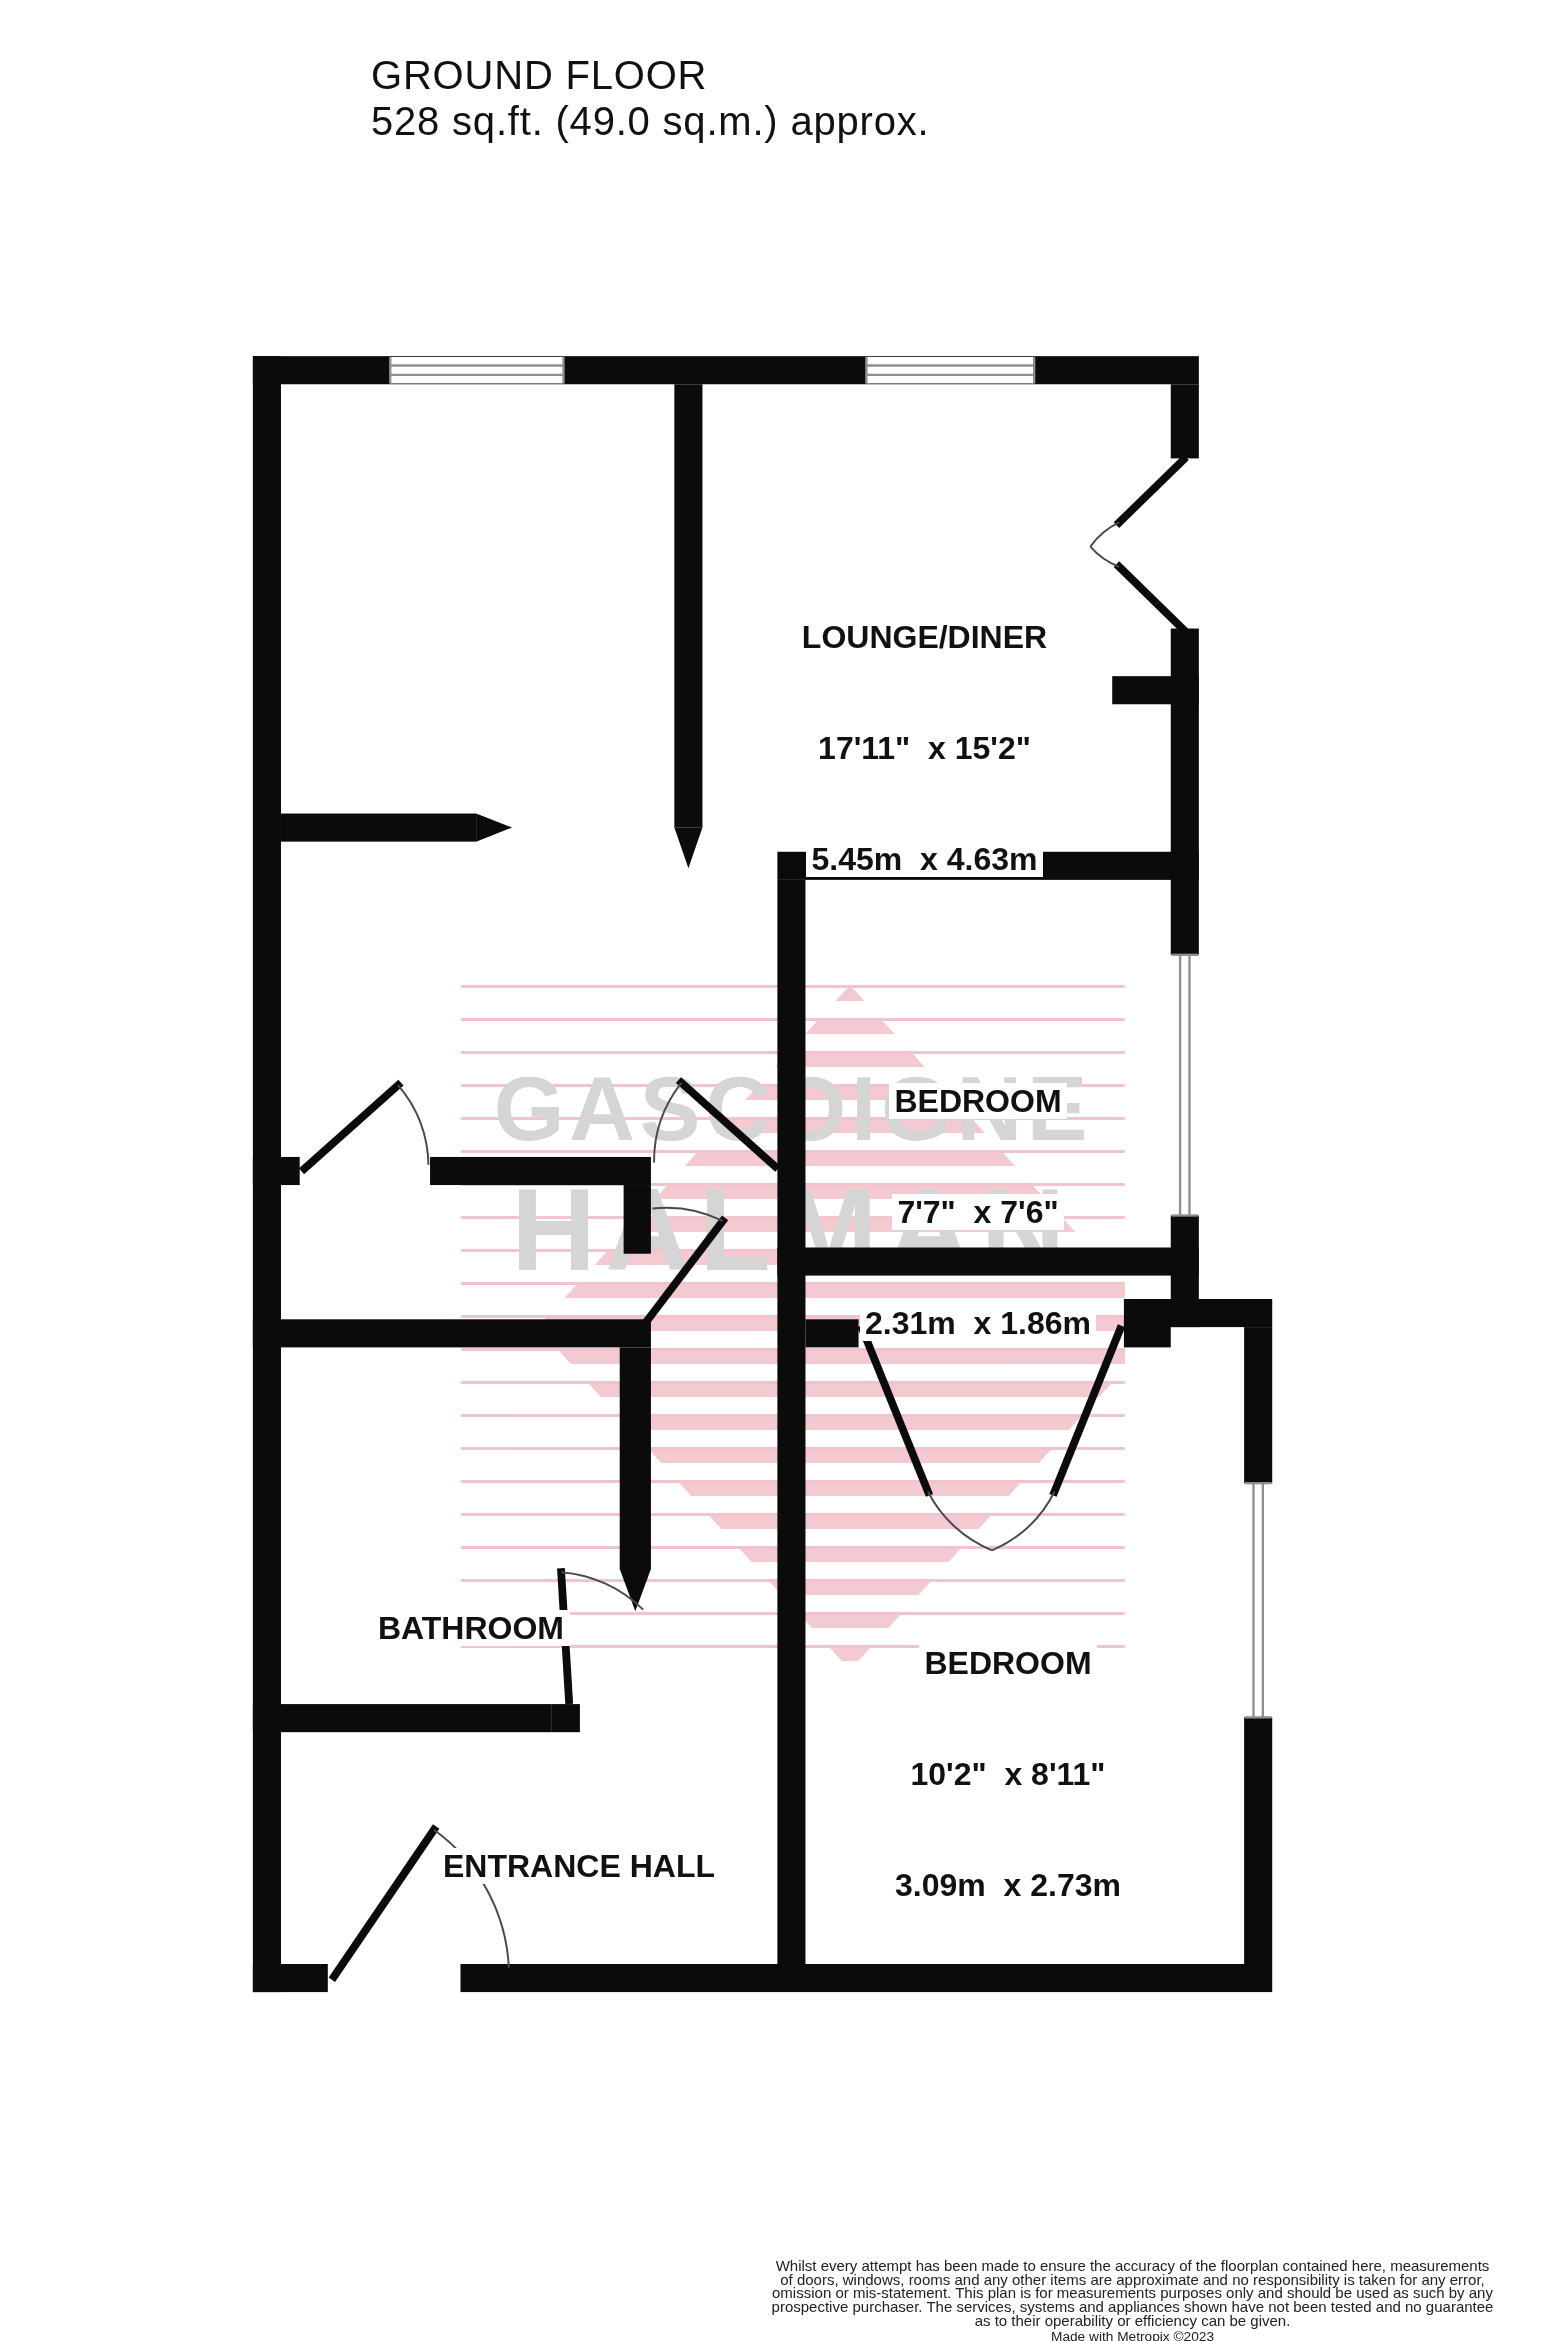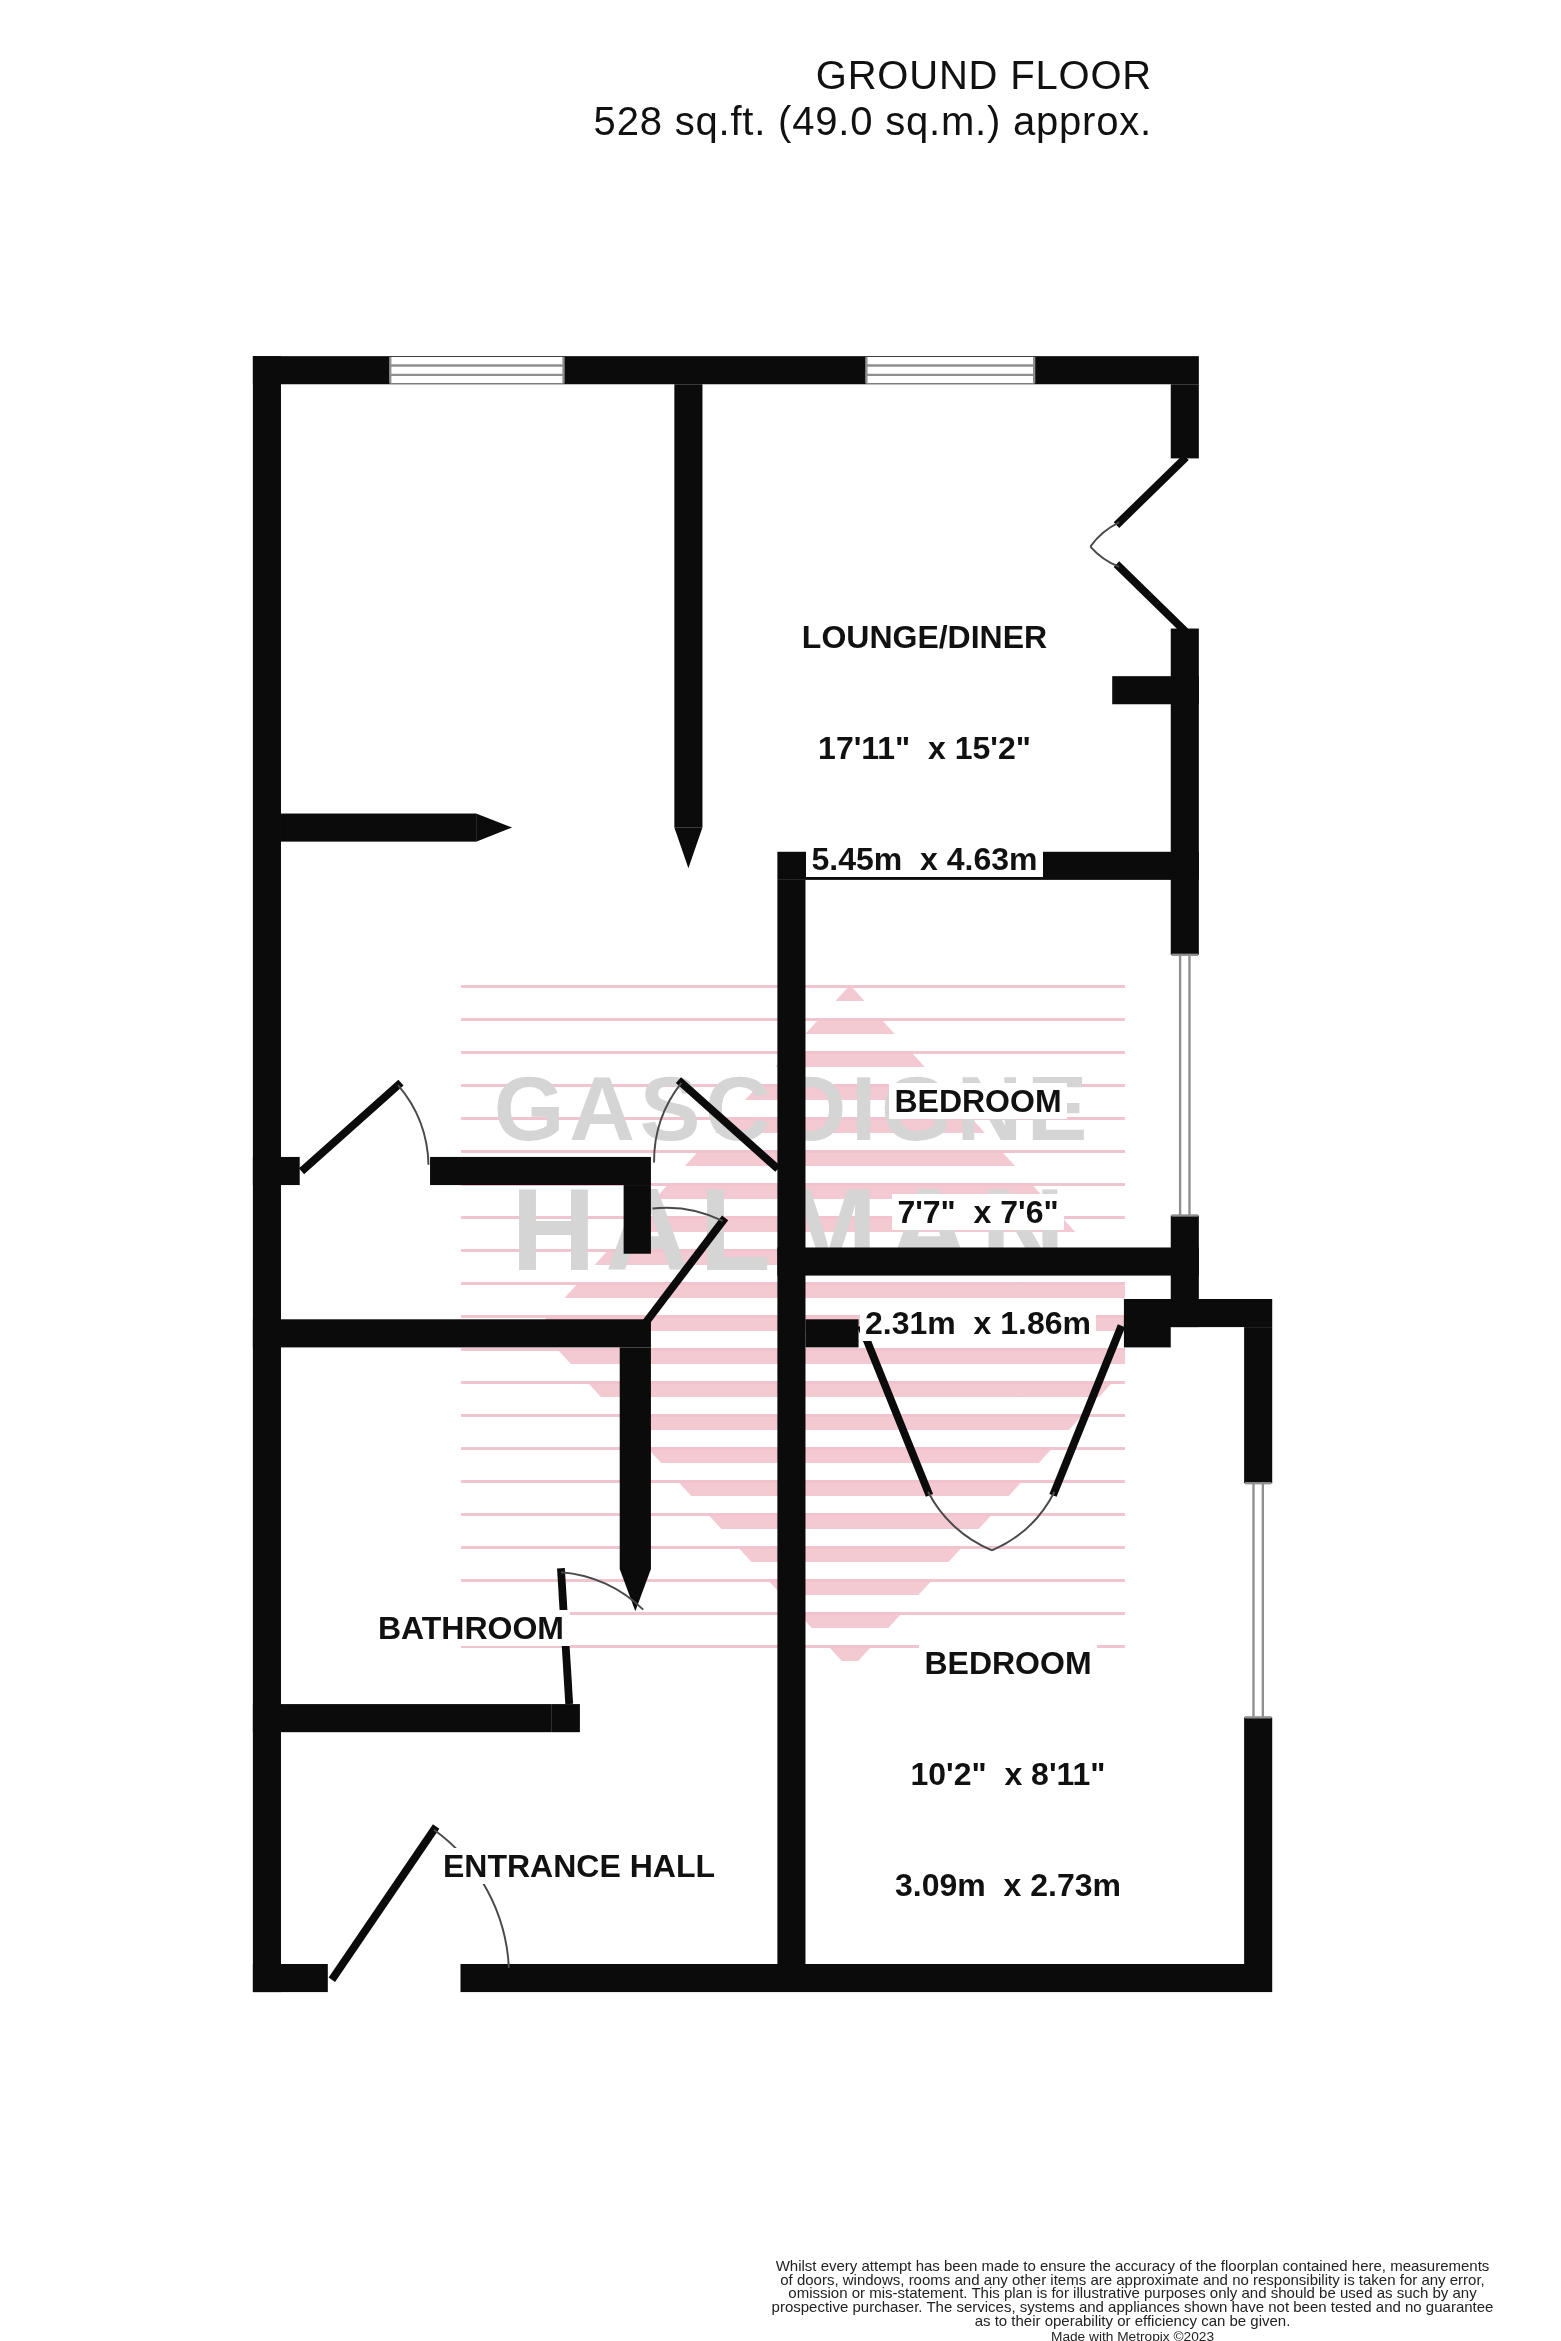--- a/index.html
+++ b/index.html
@@ -15,21 +15,21 @@
   .wm-text{position:absolute;left:0;width:100%;text-align:center;font-weight:bold;
     color:#d5d5d5;z-index:2;line-height:1;}
   #wm-t1{top:78px;font-size:91px;letter-spacing:4.7px;}
   #wm-t2{top:186px;font-size:117px;letter-spacing:9.4px;}
   
   #plan{position:absolute;left:0;top:0;z-index:3;}
   
   .room-label{position:absolute;z-index:4;text-align:center;font-weight:bold;
     font-size:32px;line-height:37px;white-space:pre;}
   .room-label span{background:#fff;padding:0 5.5px;}
-  #title{position:absolute;z-index:4;left:371px;top:52px;width:781px;text-align:right;
+  #title{position:absolute;z-index:4;left:371px;top:52px;width:781px;text-align:left;
     font-size:40px;line-height:46px;font-weight:normal;letter-spacing:0.8px;white-space:pre;}
   #footer-total{position:absolute;z-index:4;left:742px;top:2230px;width:781px;text-align:center;
     font-size:24px;font-weight:normal;white-space:pre;}
   #footer-disclaimer{position:absolute;z-index:4;left:746px;top:2259px;width:773px;text-align:center;
     font-size:15px;line-height:13.7px;color:#222;}
   #footer-credit{position:absolute;z-index:4;left:746px;top:2329px;width:773px;text-align:center;
     font-size:13.7px;color:#222;}
 </style>
 </head>
 <body>
@@ -158,20 +158,20 @@
     <div><span>ENTRANCE HALL</span></div>
   </div>
 
   <div class="room-label" style="left:315px;top:1536px;width:312px;">
     <div><span>BATHROOM</span></div>
   </div>
 
   <div id="footer-disclaimer">
     <div>Whilst every attempt has been made to ensure the accuracy of the floorplan contained here, measurements</div>
     <div>of doors, windows, rooms and any other items are approximate and no responsibility is taken for any error,</div>
-    <div>omission or mis-statement. This plan is for illustrative purposes only and should be used as such by any</div>
+    <div>omission or mis-statement. This plan is for measurements purposes only and should be used as such by any</div>
     <div>prospective purchaser. The services, systems and appliances shown have not been tested and no guarantee</div>
     <div>as to their operability or efficiency can be given.</div>
   </div>
   <div id="footer-credit">Made with Metropix ©2023</div>
 
 </div>
 
 
 </body></html>

